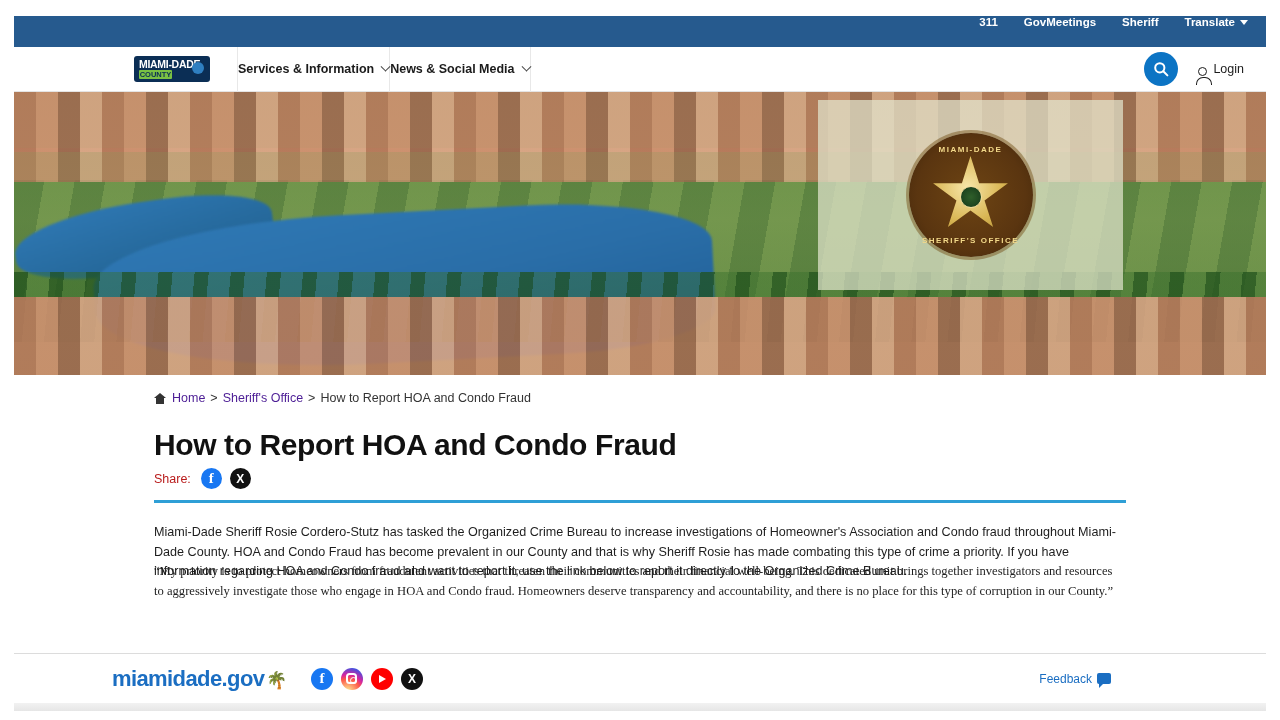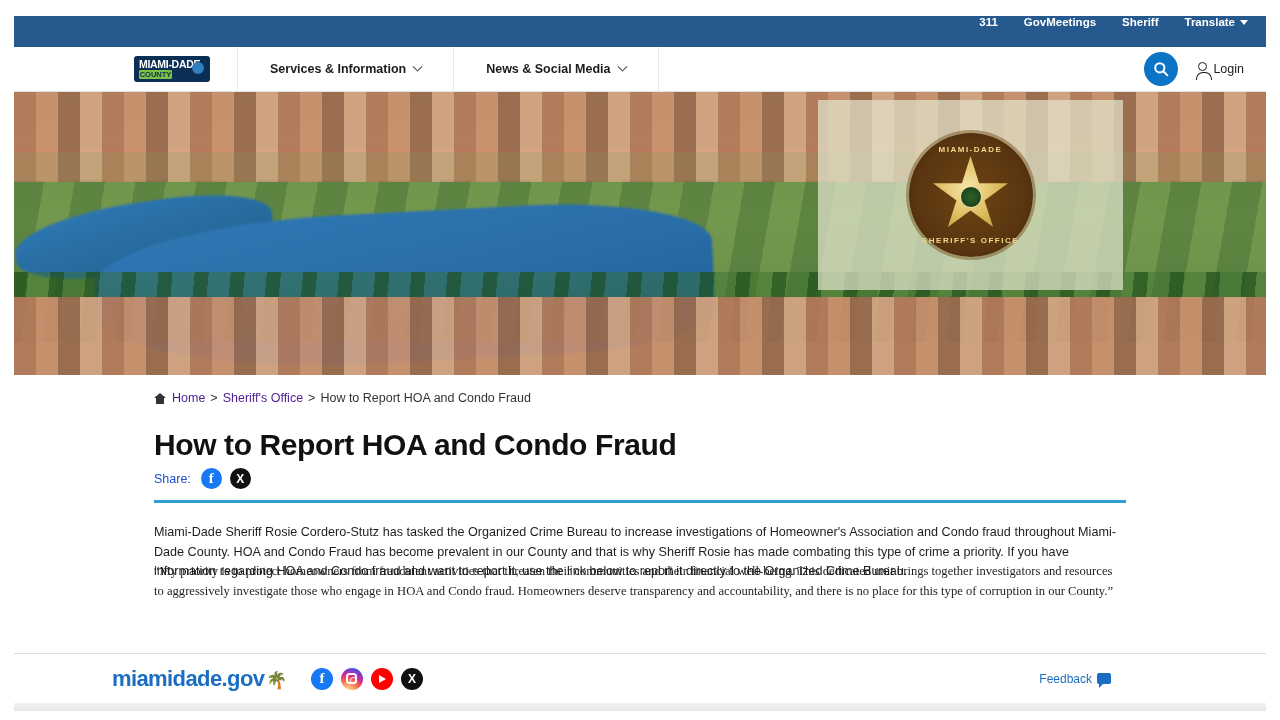--- a/index.html
+++ b/index.html
@@ -48,40 +48,40 @@
     font-size: 7.5px; font-weight: bold; line-height: 9px;
     background: #7ac143; color: #0b2e55; width: 33px; margin-left: 5px;
     text-align: center; border-radius: 1px;
   }
   .logo .dot {
     position: absolute; right: 6px; top: 6px; width: 12px; height: 12px;
     border-radius: 50%; background: #2f7fc1;
   }
   .nav-items { display: flex; align-items: center; margin-left: 28px; height: 45px; }
   .nav-item {
-    display: flex; align-items: center; height: 45px; padding: 0 32px;
+    display: flex; align-items: center; height: 45px; padding: 0 0;
     font-size: 12.5px; font-weight: bold; color: #1b1b1b; cursor: pointer;
     border-right: 1px solid #e8e8e8; border-left: 1px solid #e8e8e8;
     margin-left: -1px;
   }
   .nav-item .chev {
     margin-left: 8px; width: 7px; height: 7px;
     border-right: 1.6px solid #444; border-bottom: 1.6px solid #444;
     transform: rotate(45deg) translate(-2px,-2px);
   }
   .nav-right {
     margin-left: auto; display: flex; align-items: center; padding-right: 22px;
   }
   .search-btn {
     width: 34px; height: 34px; border-radius: 50%; background: #0c74c4;
     display: flex; align-items: center; justify-content: center; cursor: pointer;
   }
   .login {
     margin-left: 20px; font-size: 12.5px; color: #1b1b1b;
-    display: flex; align-items: flex-start; cursor: pointer;
+    display: flex; align-items: flex-end; cursor: pointer;
   }
   .login .person {
     width: 9px; height: 9px; border-radius: 50%; border: 1.6px solid #1b1b1b;
     margin-right: 6px; position: relative;
   }
   .login .person::after {
     content:""; position:absolute; left:-3px; top:9px; width: 14px; height: 7px;
     border: 1.6px solid #1b1b1b; border-bottom: none;
     border-radius: 7px 7px 0 0;
   }
@@ -176,21 +176,21 @@
 
   
   .page-title {
     position: absolute; top: 428px; left: 154px;
     font-size: 30px; font-weight: bold; color: #111; letter-spacing: -0.4px;
   }
   .share-row {
     position: absolute; top: 468px; left: 154px;
     display: flex; align-items: center;
   }
-  .share-label { font-size: 12.5px; color: #1d4ed8; margin-right: 10px; }
+  .share-label { font-size: 12.5px; color: #b91c1c; margin-right: 10px; }
   .soc {
     width: 21px; height: 21px; border-radius: 50%;
     display: flex; align-items: center; justify-content: center;
     margin-right: 8px; cursor: pointer;
   }
   .soc.fb { background: #1877f2; color:#fff; font-weight: bold; font-size: 15px; font-family:"Liberation Serif",serif; }
   .soc.x  { background: #111; color:#fff; font-weight: bold; font-size: 12px; }
 
   .rule {
     position: absolute; top: 500px; left: 154px; width: 972px; height: 3px;

